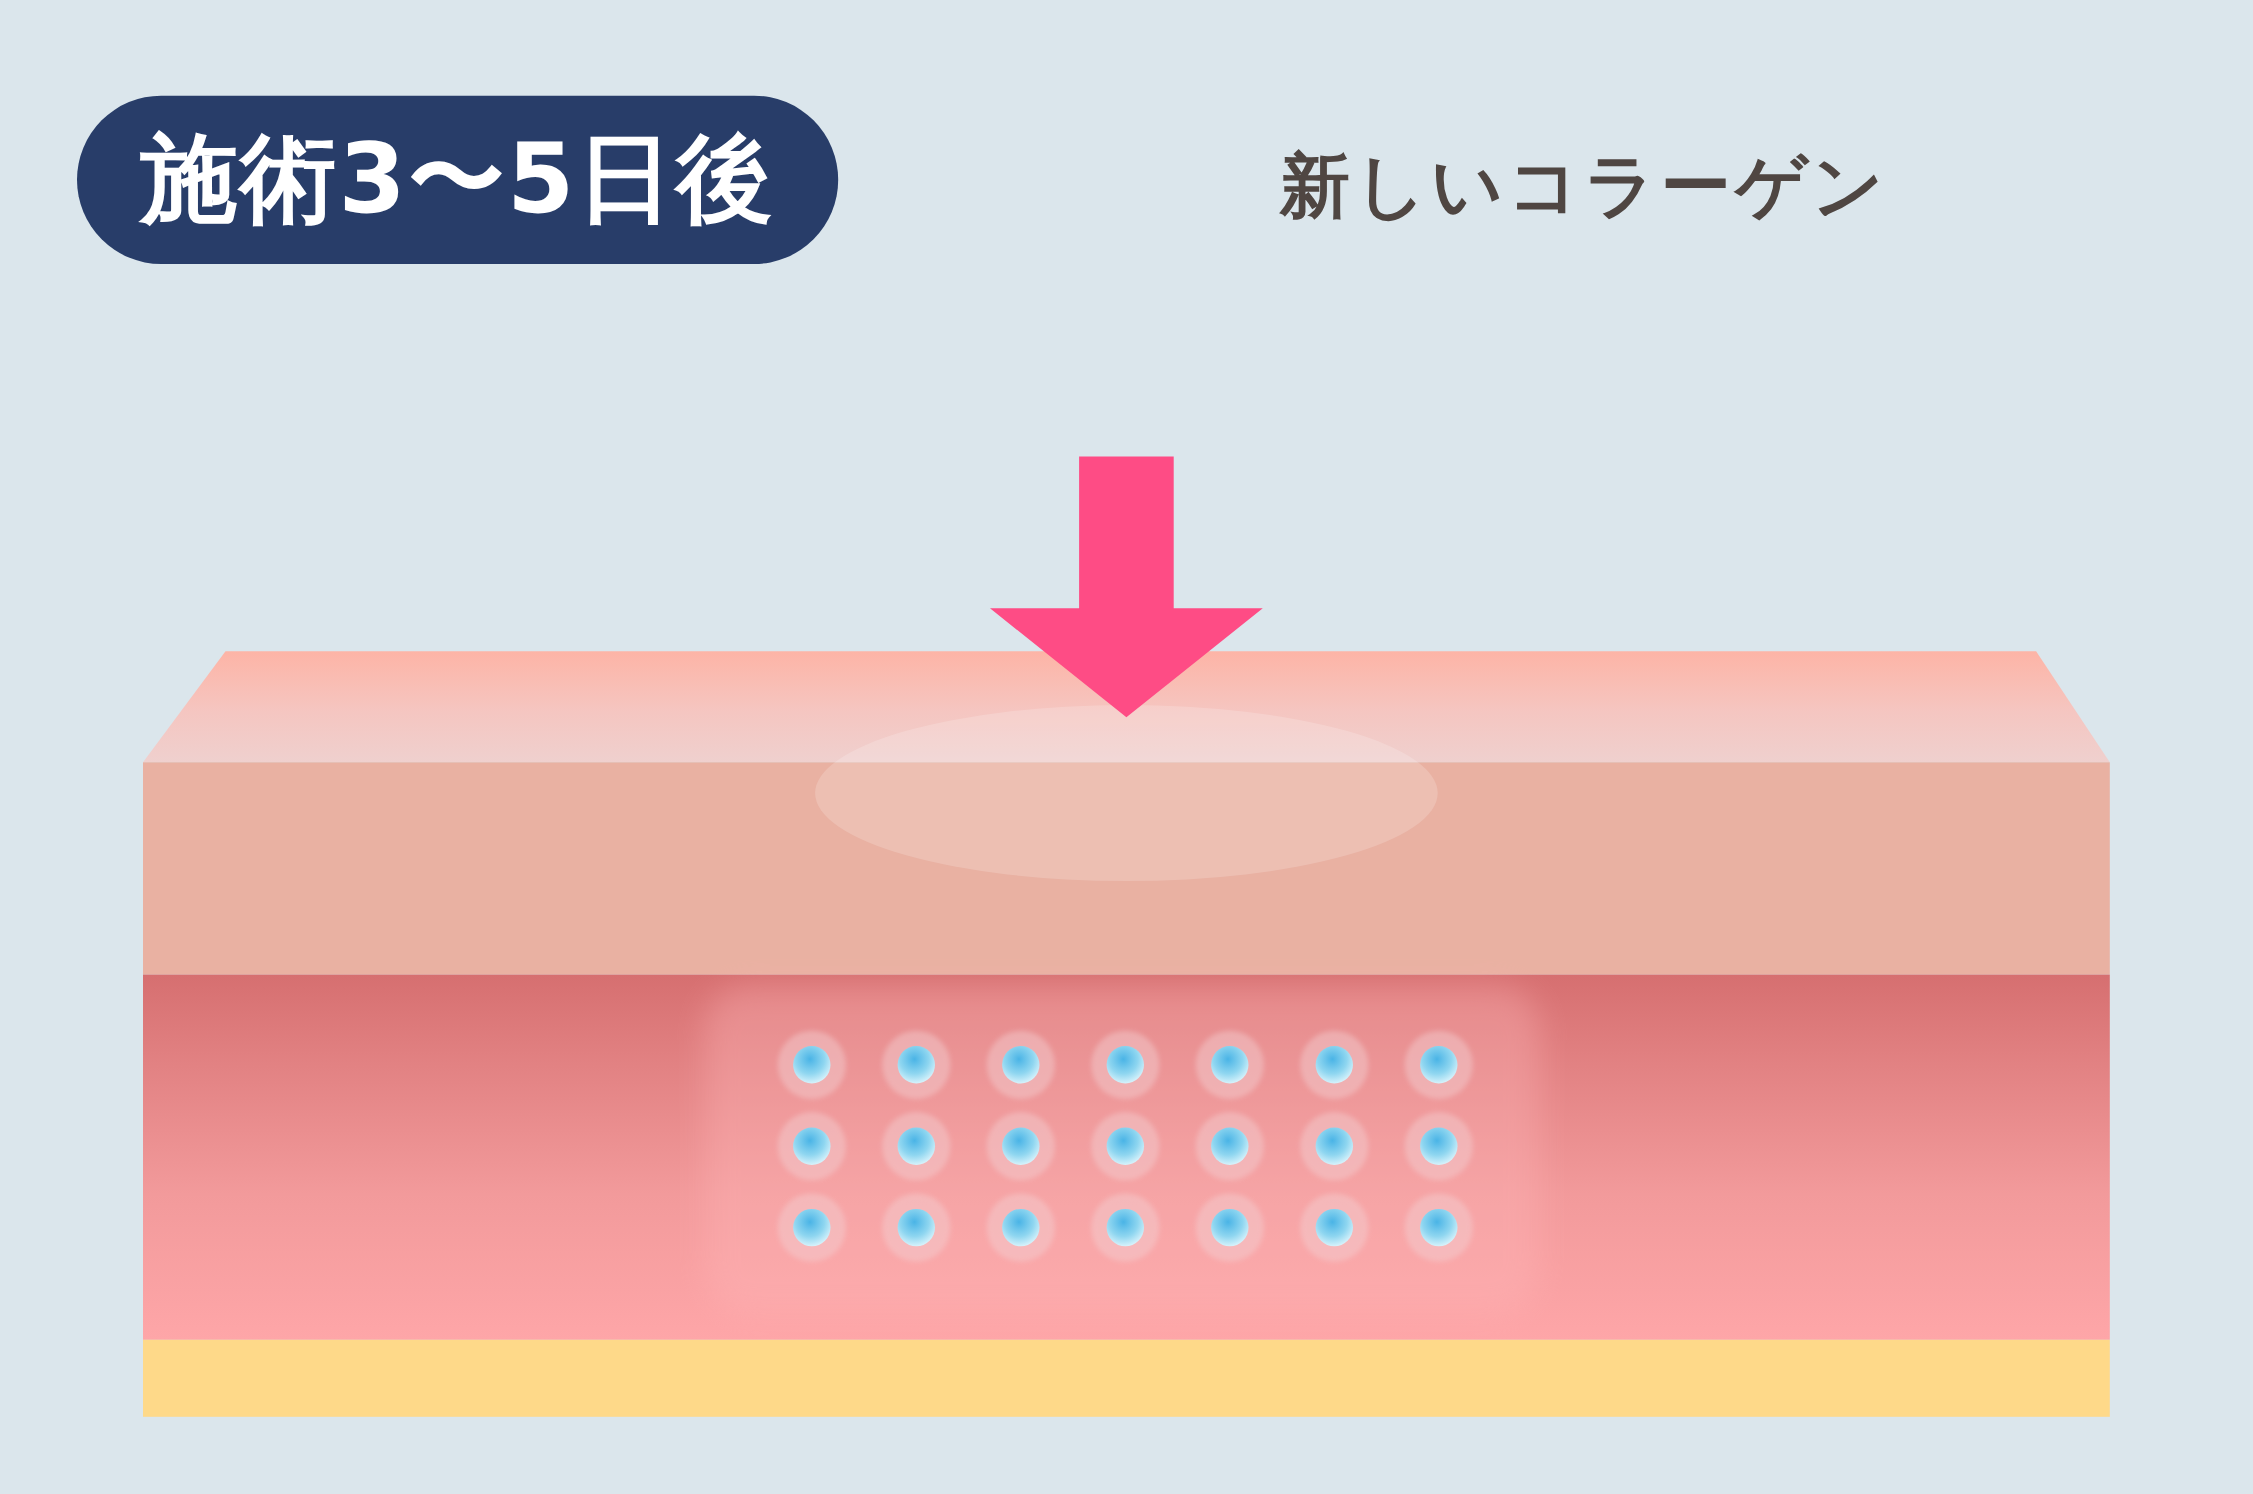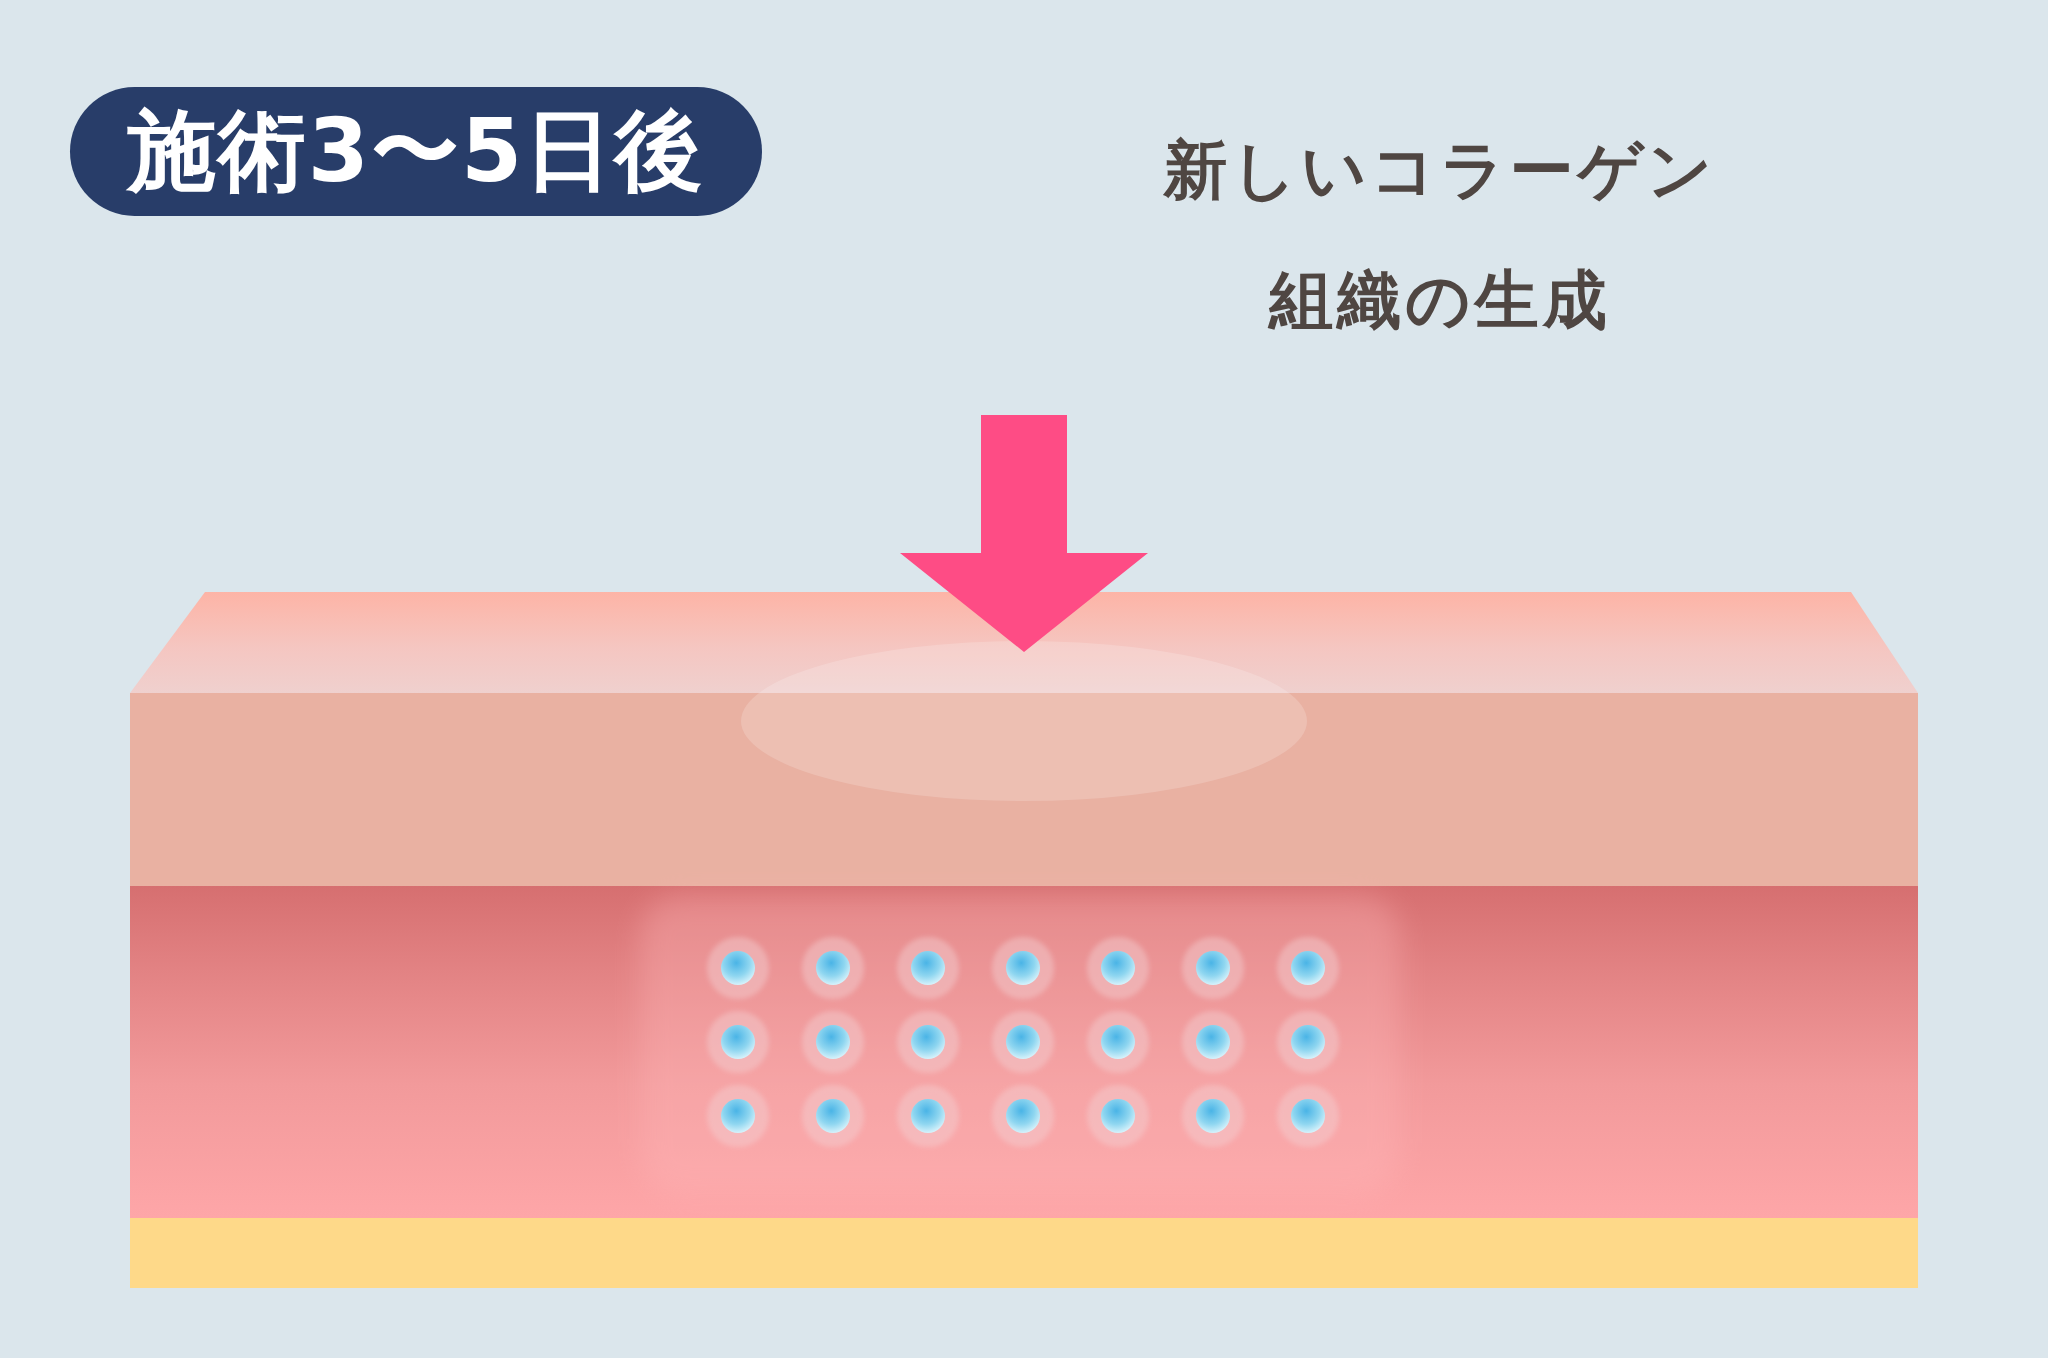--- a/index.html
+++ b/index.html
@@ -3,21 +3,21 @@
 <meta charset="utf-8">
 <style>
   html, body { margin:0; padding:0; }
   body {
     width:2048px; height:1358px; overflow:hidden;
     background:#dbe6ec;
     position:relative;
     font-family:"DejaVu Sans", "Liberation Sans", sans-serif;
   }
   .badge {
-    position:absolute; left:70px; top:87px; width:692px; height:129px;
+    position:absolute; left:70px; top:87px; width:692px; height:153px;
     background:#283d69; border-radius:77px;
     display:flex; align-items:center; justify-content:center;
     color:#ffffff; font-weight:bold; font-size:88px; letter-spacing:2px;
   }
   .title {
     position:absolute; left:1000px; top:105px; width:880px;
     text-align:center; color:#4f4642; font-weight:bold;
     font-size:64px; line-height:130px; letter-spacing:4px;
   }
   .title div { white-space:nowrap; }
@@ -25,21 +25,20 @@
 </style>
 </head>
 <body>
 
 <div class="badge">
   <span>施術3〜5日後</span>
 </div>
 
 <div class="title">
   <div>新しいコラーゲン</div>
-  <div>組織の生成</div>
 </div>
 
 <svg class="scene" width="2048" height="1358" viewBox="0 0 2048 1358">
   <defs>
     <linearGradient id="topFace" x1="0" y1="0" x2="0" y2="1">
       <stop offset="0" stop-color="#fdb4a6"></stop>
       <stop offset="0.55" stop-color="#f5c6c1"></stop>
       <stop offset="1" stop-color="#efd0ce"></stop>
     </linearGradient>
     <linearGradient id="dermis" x1="0" y1="0" x2="0" y2="1">

